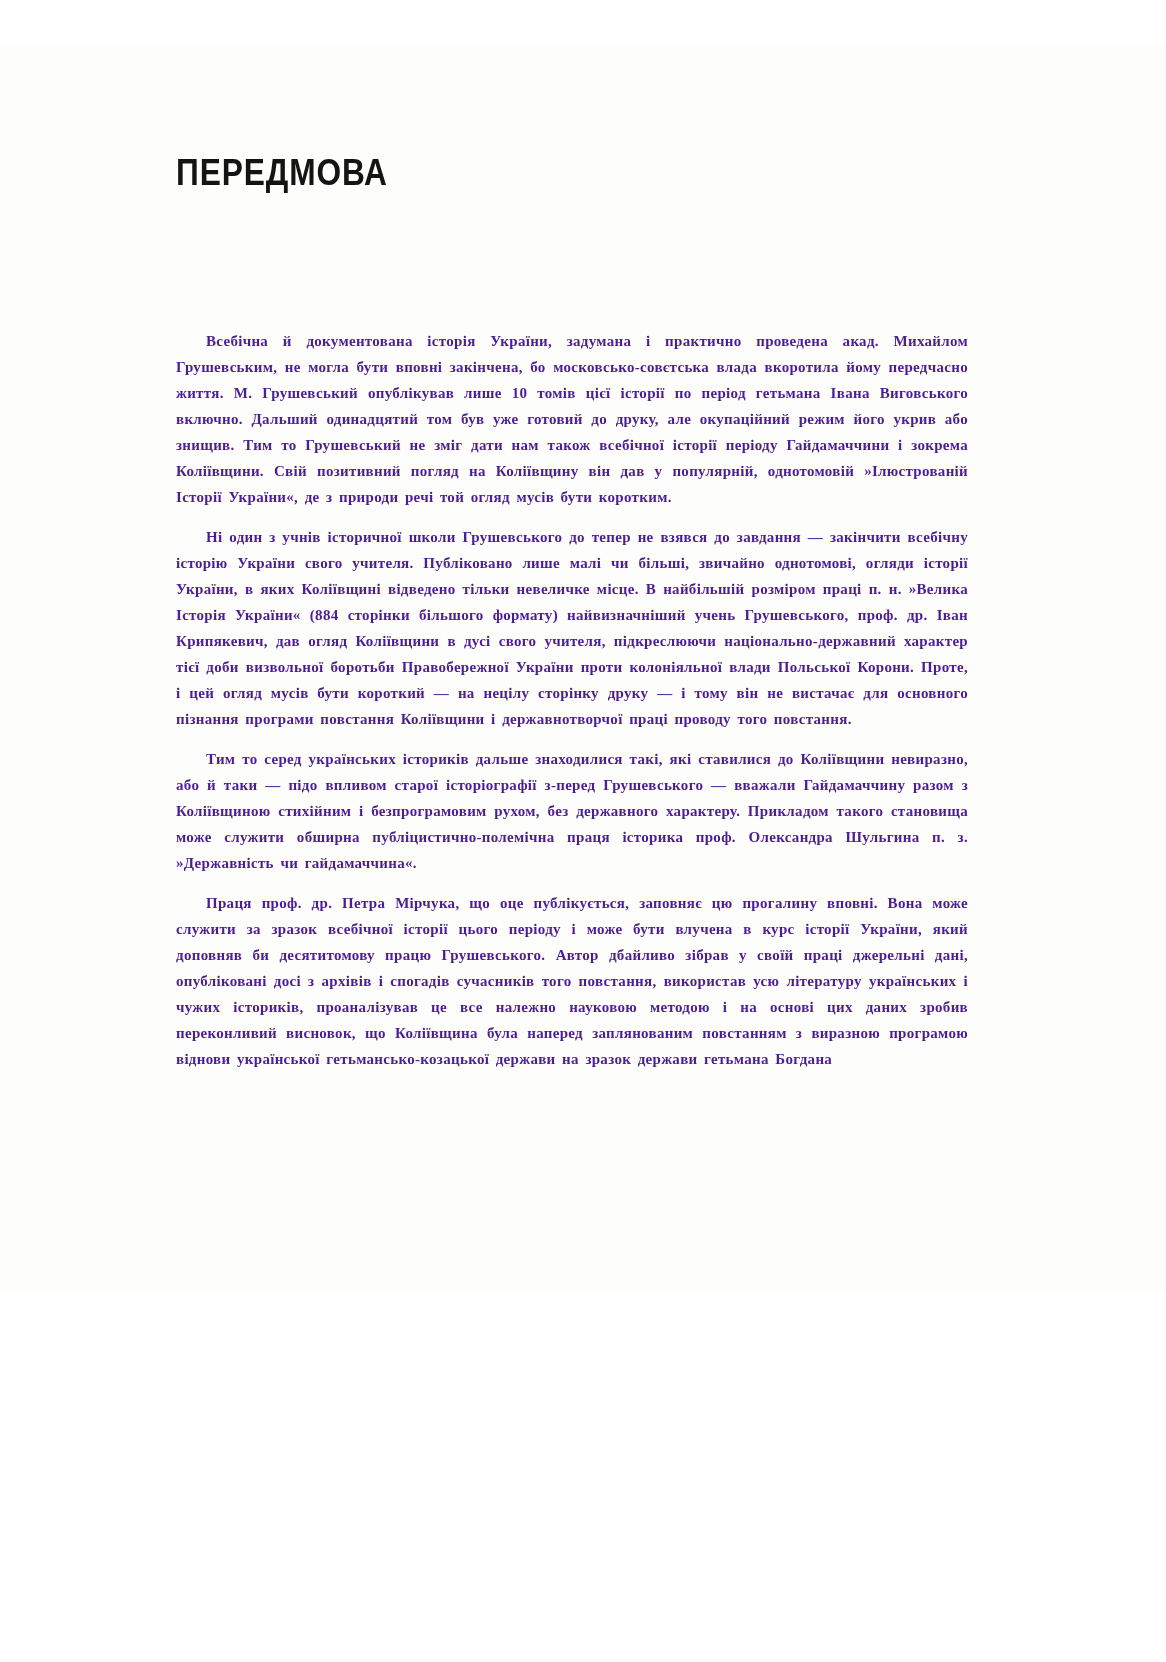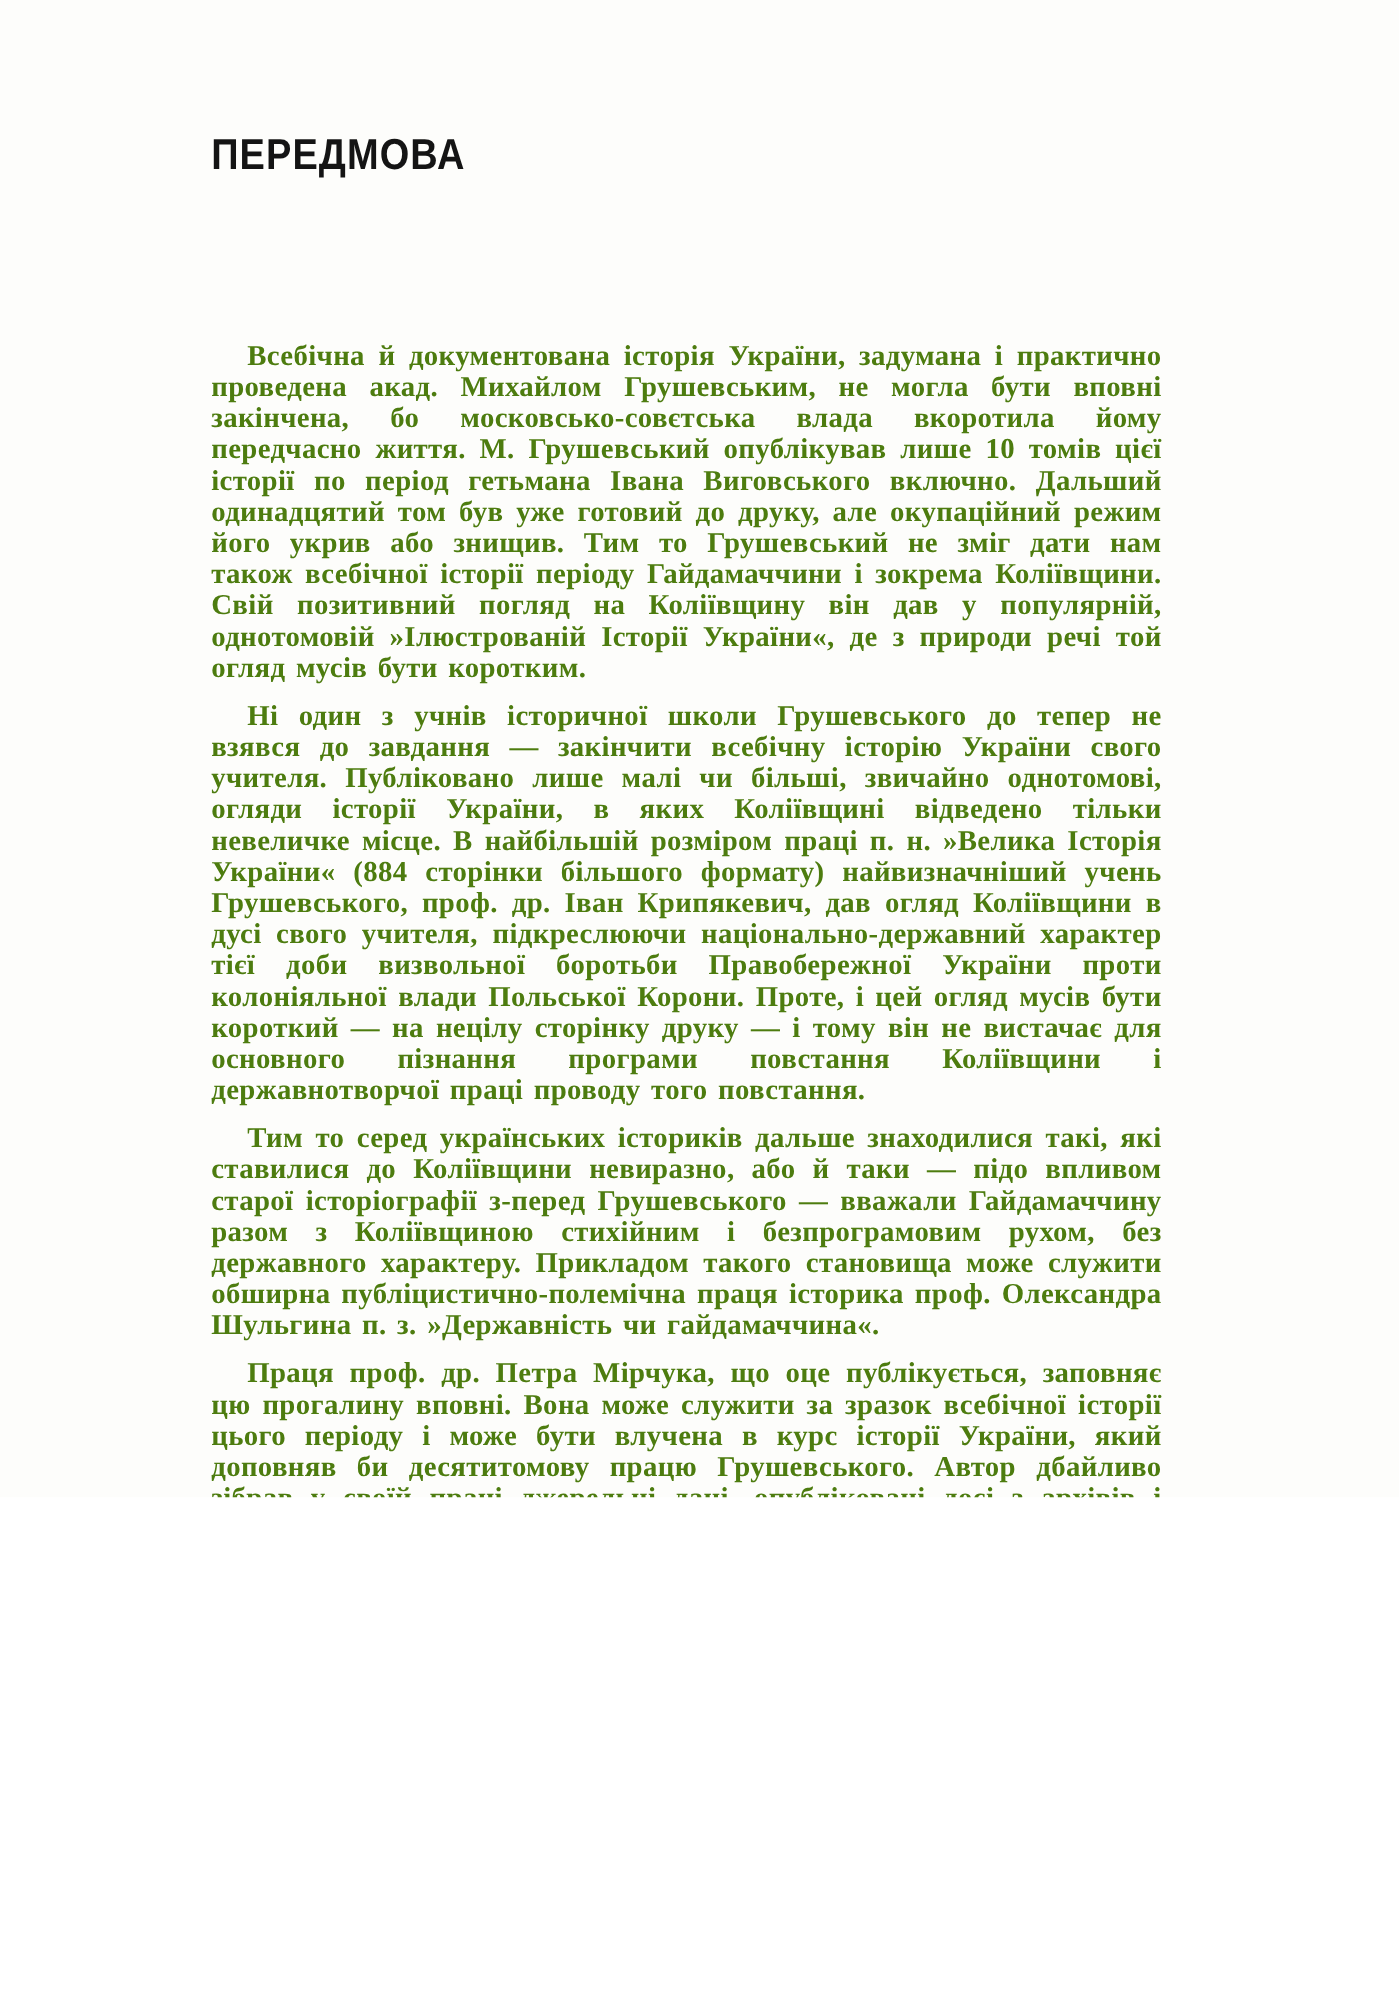--- a/index.html
+++ b/index.html
@@ -8,20 +8,21 @@
     background: #ffffff;
   }
   .page {
     position: relative;
     width: 1166px;
     height: 1248px;
     background: #fdfdfb;
     overflow: hidden;
     font-family: "Liberation Serif", serif;
     color: #1b1b1b;
+    margin-top: 44px;
   }
   .content {
     position: absolute;
     left: 176px;
     top: 108px;
     width: 792px;
   }
   .doc-title {
     font-family: "Liberation Sans", sans-serif;
     font-weight: 700;
@@ -29,29 +30,29 @@
     letter-spacing: 1px;
     color: #141414;
     margin: 0;
     transform: scaleX(0.88);
     transform-origin: left center;
   }
   .body-text {
     margin-top: 134px;
   }
   .para {
-    font-size: 24px;
+    font-size: 15px;
     font-weight: 700;
     line-height: 26px;
     text-align: justify;
     text-indent: 30px;
     word-spacing: 2.5px;
     letter-spacing: 0.3px;
     margin: 0 0 14px 0;
-    color: #4d7c0f;
+    color: #4c1d95;
   }
   .page-number {
     position: absolute;
     left: 924px;
     top: 1452px;
     font-size: 21px;
     font-weight: 700;
     color: #1e1e1e;
   }
 </style>

